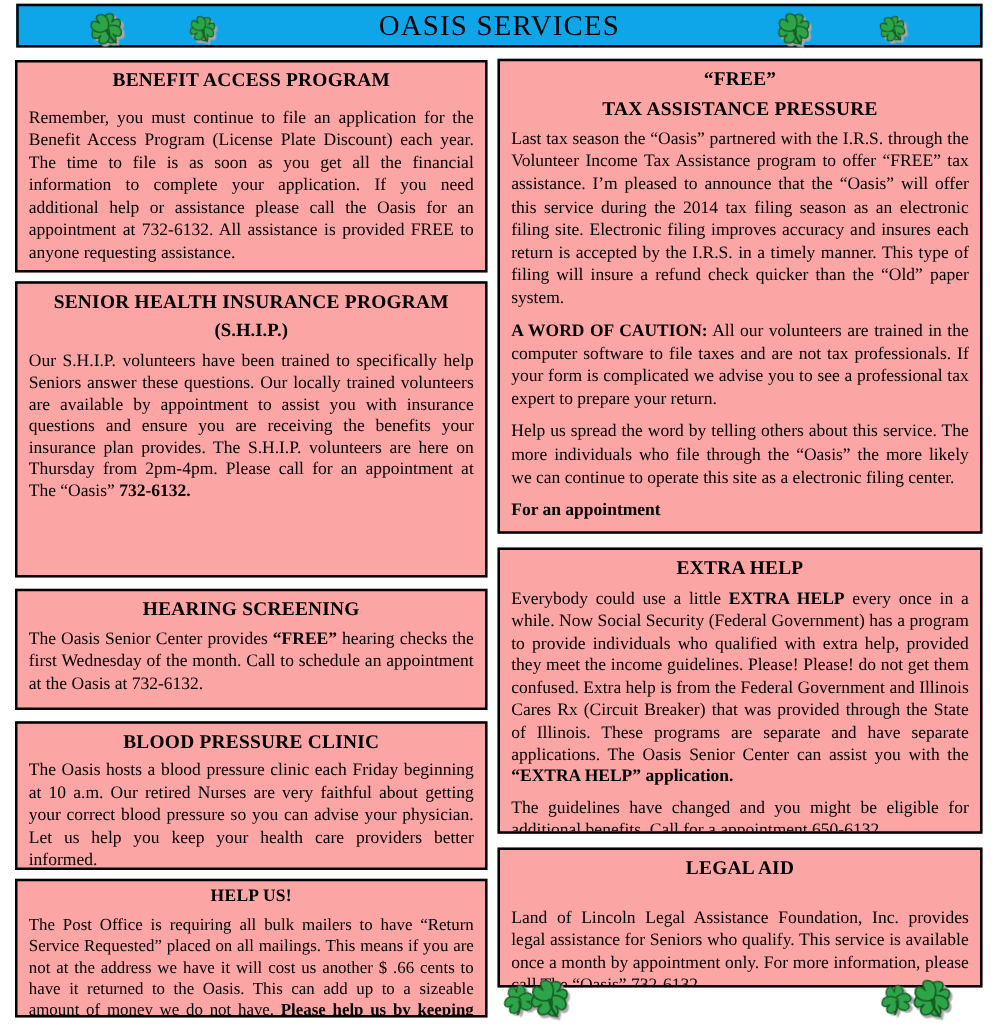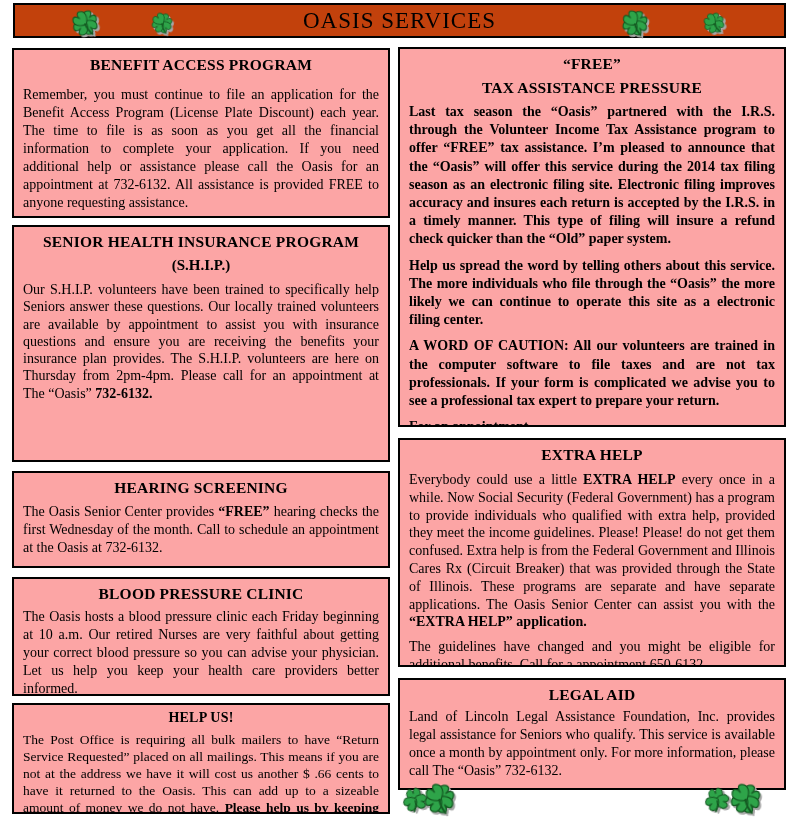--- a/index.html
+++ b/index.html
@@ -3,21 +3,21 @@
 <meta charset="utf-8">
 <style>
   html, body { margin:0; padding:0; background:#ffffff; }
   body {
     width:800px; height:820px; position:relative;
     font-family:"Liberation Serif", serif; color:#000;
     overflow:hidden;
   }
   .hdr {
     position:absolute; left:13px; top:3px; width:773px; height:35px;
-    border:2px solid #000; box-sizing:border-box; background:#c2410c;
+    border:2px solid #000; box-sizing:border-box; background:#0ea5e9;
   }
   .hdr-title {
     position:absolute; left:0; right:0; top:0; height:31px;
     text-align:center; font-size:23px; line-height:31px; letter-spacing:1px;
   }
   .clover { position:absolute; filter:drop-shadow(2px 2px 0 #a8a8a8); }
   .box {
     position:absolute; border:2px solid #000; box-sizing:border-box;
     background:#fca5a5; padding:3px 9px 2px 9px; overflow:hidden;
   }
@@ -41,27 +41,27 @@
   #box-blood         { left:12px;  top:577px; width:378px; height:119px; }
   #box-help-us       { left:12px;  top:703px; width:378px; height:111px; }
   #box-tax           { left:398px; top:47px;  width:388px; height:380px; }
   #box-extra-help    { left:398px; top:438px; width:388px; height:229px; }
   #box-legal-aid     { left:398px; top:678px; width:388px; height:112px; }
 
   #box-benefit h2 { margin-bottom:12px; }
   #box-ship h2 { margin-bottom:6px; }
   #box-ship p { line-height:17.3px; margin-bottom:5px; }
   #box-tax h2 { margin-bottom:6px; }
-  #box-tax p { line-height:18.2px; margin-bottom:8px;font-weight:bold; }
+  #box-tax p { line-height:18.2px; margin-bottom:8px; }
   #box-extra-help p { line-height:17.8px; margin-bottom:7px; }
   #box-help-us h2 { font-size:14px; margin:2px 0 5px 0; }
   #box-help-us p { font-size:13.5px; line-height:17px; }
   #box-hearing h2 { margin-bottom:6px; }
   #box-blood h2 { margin-bottom:5px; }
-  #box-legal-aid h2 { margin-bottom:4px; }
+  #box-legal-aid h2 { margin-bottom:22px; }
   svg.hidden-defs { position:absolute; width:0; height:0; overflow:hidden; }
 </style>
 </head>
 <body>
 
 <svg class="hidden-defs" aria-hidden="true">
   <defs>
     <symbol id="clover4" viewBox="-28 -28 56 56">
       <g fill="#2ea449" stroke="#145a22" stroke-width="2" stroke-linejoin="round">
         <path transform="rotate(45)" d="M0,3 C-12,-2 -18,-14 -10,-21 C-5,-25 -0.5,-21 0,-13 C0.5,-21 5,-25 10,-21 C18,-14 12,-2 0,3 Z"></path>
@@ -121,22 +121,22 @@
 
 <section class="box" id="box-help-us">
   <h2>HELP US!</h2>
   <p><span>The Post Office is requiring all bulk mailers to have “Return Service Requested” placed on all mailings. This means if you are not at the address we have it will cost us another $ .66 cents to have it returned to the Oasis. This can add up to a sizeable amount of money we do not have. </span><b>Please help us by keeping your mailing address current.</b></p>
 </section>
 
 <section class="box" id="box-tax">
   <h2>“FREE”</h2>
   <h2>TAX ASSISTANCE PRESSURE</h2>
   <p><span>Last tax season the “Oasis” partnered with the I.R.S. through the Volunteer Income Tax Assistance program to offer “FREE” tax assistance.  I’m pleased to announce that the “Oasis” will offer this service during the 2014 tax filing season as an electronic filing site. Electronic filing improves accuracy and insures each return is accepted by the I.R.S. in a timely manner.  This type of filing will insure a refund check quicker than the “Old” paper system.</span></p>
+  <p><b>A WORD OF CAUTION:</b><span>  All our volunteers are trained in the computer software to file taxes and are not tax professionals.  If your form is complicated we advise you to see a professional tax expert to prepare your return.</span></p>
   <p><span>Help us spread the word by telling others about this service.  The more individuals who file through the “Oasis” the more likely we can continue to operate this site as a electronic filing center.</span></p>
-  <p><b>A WORD OF CAUTION:</b><span>  All our volunteers are trained in the computer software to file taxes and are not tax professionals.  If your form is complicated we advise you to see a professional tax expert to prepare your return.</span></p>
   <p class="center-line">For an appointment</p>
   <p class="center-line">call the Oasis at 732-6132</p>
 </section>
 
 <section class="box" id="box-extra-help">
   <h2>EXTRA HELP</h2>
   <p><span>Everybody could use a little </span><b>EXTRA HELP</b><span> every once in a while. Now Social Security (Federal Government) has a program to provide individuals who qualified with extra help, provided they meet the income guidelines. Please! Please! do not get them confused. Extra help is from the Federal Government and Illinois Cares Rx (Circuit Breaker) that was provided through the State of Illinois. These programs are separate and have separate applications. The Oasis Senior Center can assist you with the </span><b>“EXTRA HELP” application.</b></p>
   <p><span>The guidelines have changed and you might be eligible for additional benefits. Call for a appointment 650-6132</span></p>
 </section>
 

